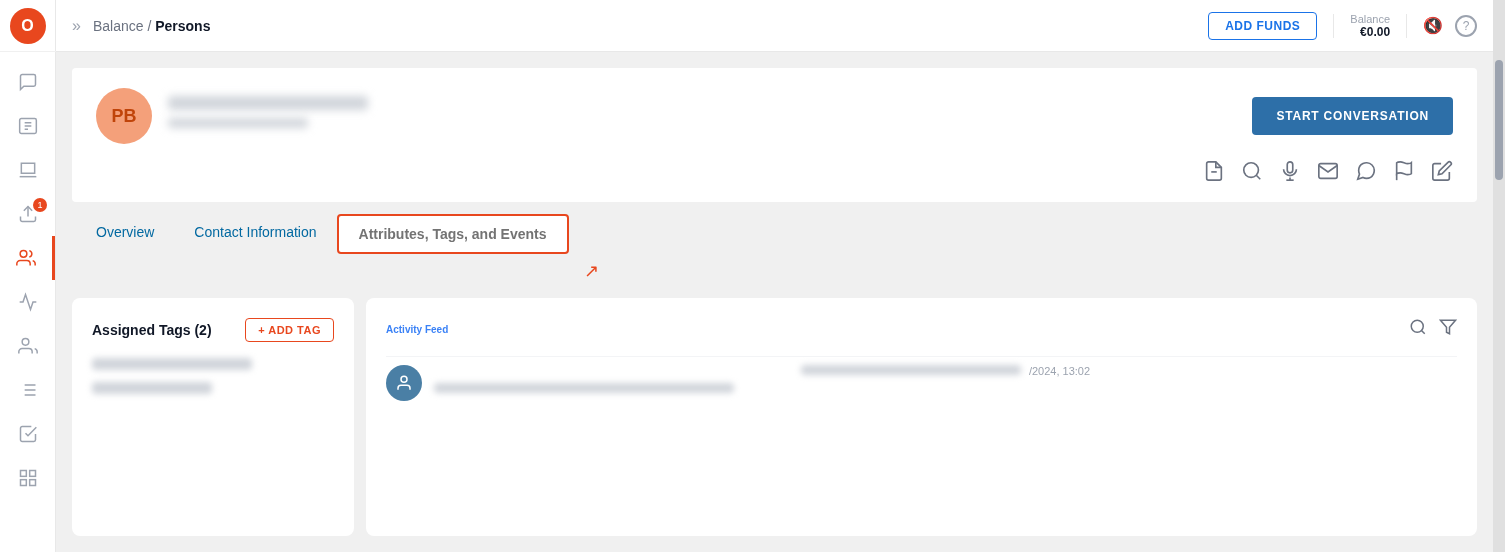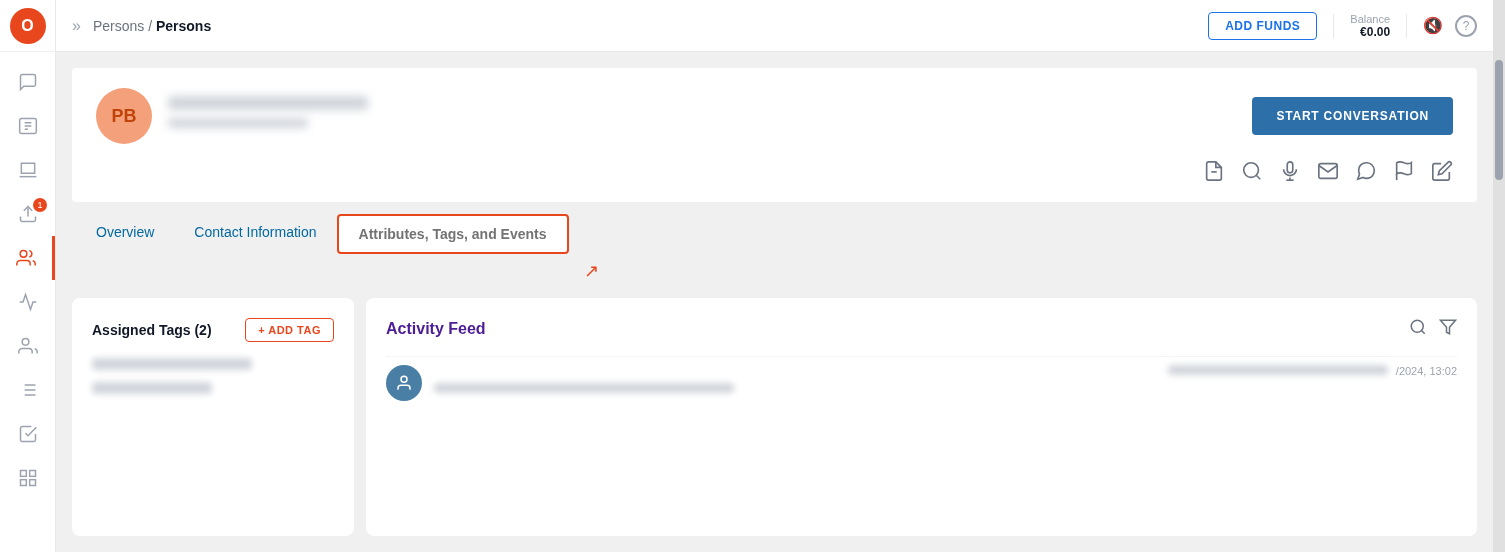--- a/index.html
+++ b/index.html
@@ -291,23 +291,23 @@
       border-radius: 8px;
       padding: 20px;
       flex: 1;
     }
     .activity-header {
       display: flex;
       align-items: center;
       margin-bottom: 16px;
     }
     .activity-title {
-      font-size: 16px;
+      font-size: 10px;
       font-weight: 600;
-      color: #4c1d95;
+      color: #3b82f6;
       flex: 1;
     }
     .activity-header-icons {
       display: flex;
       gap: 12px;
       color: #6b7280;
     }
     .activity-item {
       display: flex;
       gap: 12px;
@@ -325,21 +325,21 @@
       justify-content: center;
       color: white;
       font-size: 14px;
       flex-shrink: 0;
     }
     .activity-content {
       flex: 1;
     }
     .activity-row {
       display: flex;
-      justify-content: flex-end;
+      justify-content: center;
     }
     .activity-blurred {
       height: 10px;
       background: #d1d5db;
       border-radius: 4px;
       filter: blur(3px);
     }
     .activity-timestamp {
       font-size: 11px;
       color: #9ca3af;
@@ -437,21 +437,21 @@
         </svg>
     </div>
   </div>
 </div>
 
 <div class="main-area">
 
   <div class="top-header">
     <span class="breadcrumb-toggle">»</span>
     <span class="breadcrumb">
-      <span style="cursor:pointer;">Persons /</span>
+      <span style="cursor:pointer;">Balance /</span>
       <span style="font-weight:600;color:#111827;">Persons</span>
     </span>
     <div class="header-right">
       <button class="add-funds-btn">ADD FUNDS</button>
       <div class="header-divider"></div>
       <div class="balance-section">
         <span class="balance-label">Balance</span>
         <span class="balance-amount">€0.00</span>
       </div>
       <div class="header-divider"></div>

